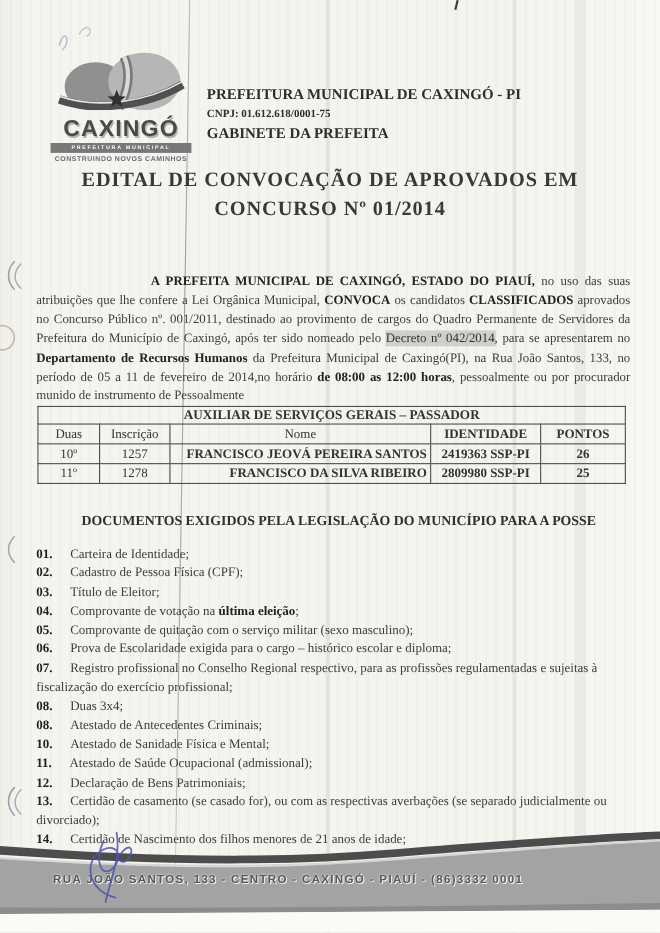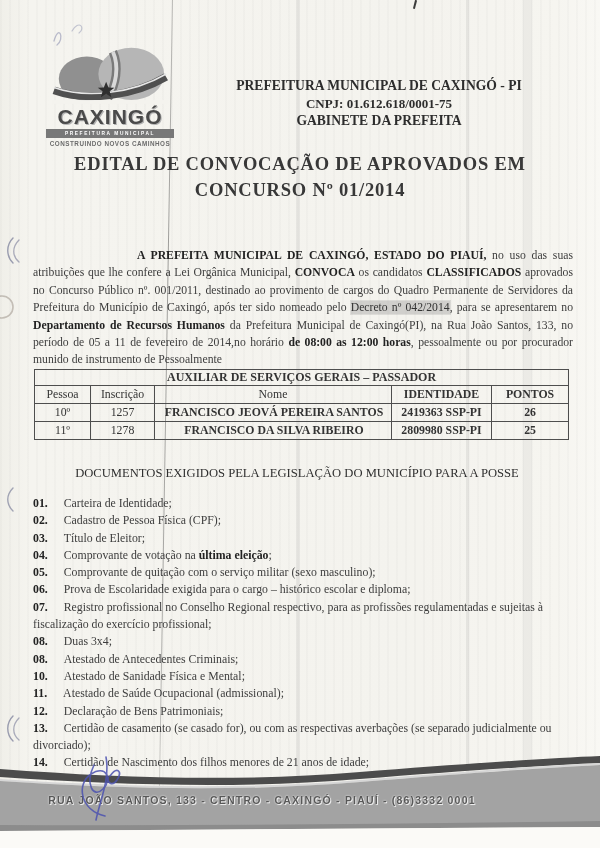--- a/index.html
+++ b/index.html
@@ -22,46 +22,46 @@
   
   .logo{position:absolute;left:42px;top:42px;width:136px;text-align:center;}
   .logo .wordmark{font-family:"Liberation Sans",sans-serif;font-weight:bold;font-size:21px;
     letter-spacing:1px;color:#4a4a4a;text-shadow:1.2px 1.2px 0 #b3b3b3;line-height:22px;margin-top:-2px;}
   .logo .band{margin:1px auto 0;width:128px;height:9px;line-height:9px;background:#787878;
     color:#fff;font-family:"Liberation Sans",sans-serif;font-weight:bold;font-size:4.8px;letter-spacing:1.6px;}
   .logo .tagline{margin-top:2px;font-family:"Liberation Sans",sans-serif;font-weight:bold;
     font-size:6.3px;letter-spacing:.5px;color:#6c6c6c;}
 
   
-  .letterhead{position:absolute;left:188px;top:77px;width:382px;text-align:center;color:#2d2d2d;font-weight:bold;}
+  .letterhead{position:absolute;left:188px;top:77px;width:382px;text-align:left;color:#2d2d2d;font-weight:bold;}
   .letterhead .l1{font-size:13.6px;line-height:18px;}
-  .letterhead .l2{font-size:13px;line-height:17px;}
+  .letterhead .l2{font-size:10px;line-height:17px;}
   .letterhead .l3{font-size:13.6px;line-height:18px;}
 
   
   .title{position:absolute;left:40px;top:151px;width:520px;text-align:center;font-weight:bold;
     font-size:18.5px;line-height:26px;letter-spacing:.8px;color:#383838;}
 
   
   .bodytext{position:absolute;left:33px;top:231px;width:540px;font-size:11.7px;line-height:17.4px;
     text-align:justify;text-indent:104px;color:#3d3d3d;margin-top:16px;}
   .bodytext b{color:#222;}
   .hl{background:rgba(150,150,150,.38);box-shadow:0 0 0 1px rgba(150,150,150,.25);color:#333;}
 
   
   .tbl{position:absolute;left:34px;top:369px;border-collapse:collapse;table-layout:fixed;width:534px;color:#333;}
   .tbl td,.tbl th{border:1px solid #4e4e4e;font-size:11.8px;padding:0 3px;text-align:center;
     height:17px;overflow:hidden;white-space:nowrap;font-weight:normal;}
   .tbl .cap{font-weight:bold;height:15px;font-size:12px;font-family:Liberation Serif, serif;}
   .tbl .bold{font-weight:bold;}
-  .tbl .nome{text-align:center;padding-left:5px;}
-
-  
-  .docs-heading{position:absolute;left:27px;top:466px;width:540px;text-align:center;
-    font-weight:normal;font-size:12.6px;color:#2f2f2f;}
+  .tbl .nome{text-align:right;padding-left:5px;}
+
+  
+  .docs-heading{position:absolute;left:38px;top:466px;width:540px;text-align:center;
+    font-weight:bold;font-size:12.6px;color:#2f2f2f;}
   .docs{position:absolute;left:33px;top:495px;width:540px;font-size:11.8px;line-height:17.3px;color:#3d3d3d;}
   .docs .num{color:#222;margin-right:16px;}
   .docs b{color:#222;}
 
   
   .footer-svg{position:absolute;left:0;top:752px;width:600px;height:96px;}
   .footer-address{position:absolute;left:0;top:794px;width:524px;text-align:center;
     font-family:"Liberation Sans",sans-serif;font-weight:bold;font-size:10.5px;letter-spacing:1.2px;
     color:#585858;text-shadow:0 0 2px rgba(255,255,255,.95),1px 1px 0 rgba(255,255,255,.75);}
 
@@ -134,21 +134,21 @@
         <col style="width:64px">
         <col style="width:237px">
         <col style="width:100px">
         <col style="width:77px">
       </colgroup>
     <tbody>
         <tr>
       <td colspan="5" class="cap">AUXILIAR DE SERVIÇOS GERAIS – PASSADOR</td>
     </tr>
     <tr>
-      <th>Pessoa</th>
+      <th>Duas</th>
       <th>Inscrição</th>
       <th>Nome</th>
       <th class="bold">IDENTIDADE</th>
       <th class="bold">PONTOS</th>
     </tr>
     <tr>
       <td>10º</td>
       <td>1257</td>
       <td class="nome bold">FRANCISCO JEOVÁ PEREIRA SANTOS</td>
       <td class="bold">2419363 SSP-PI</td>

